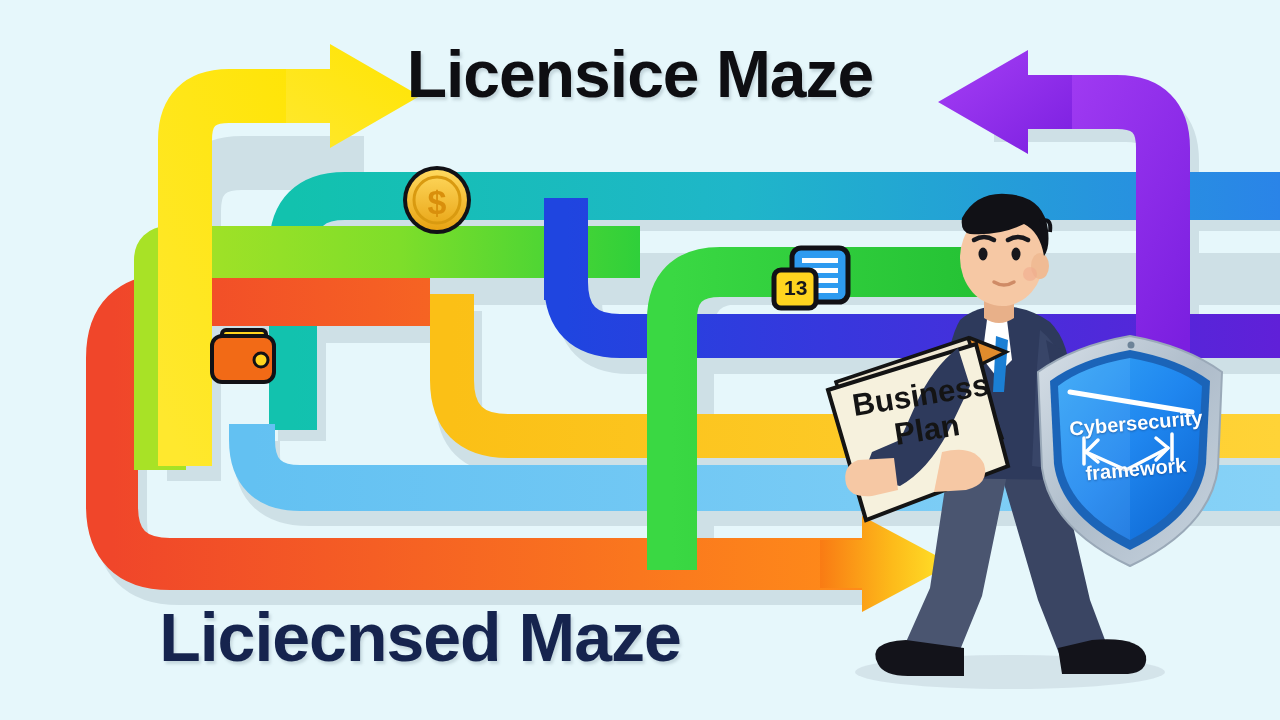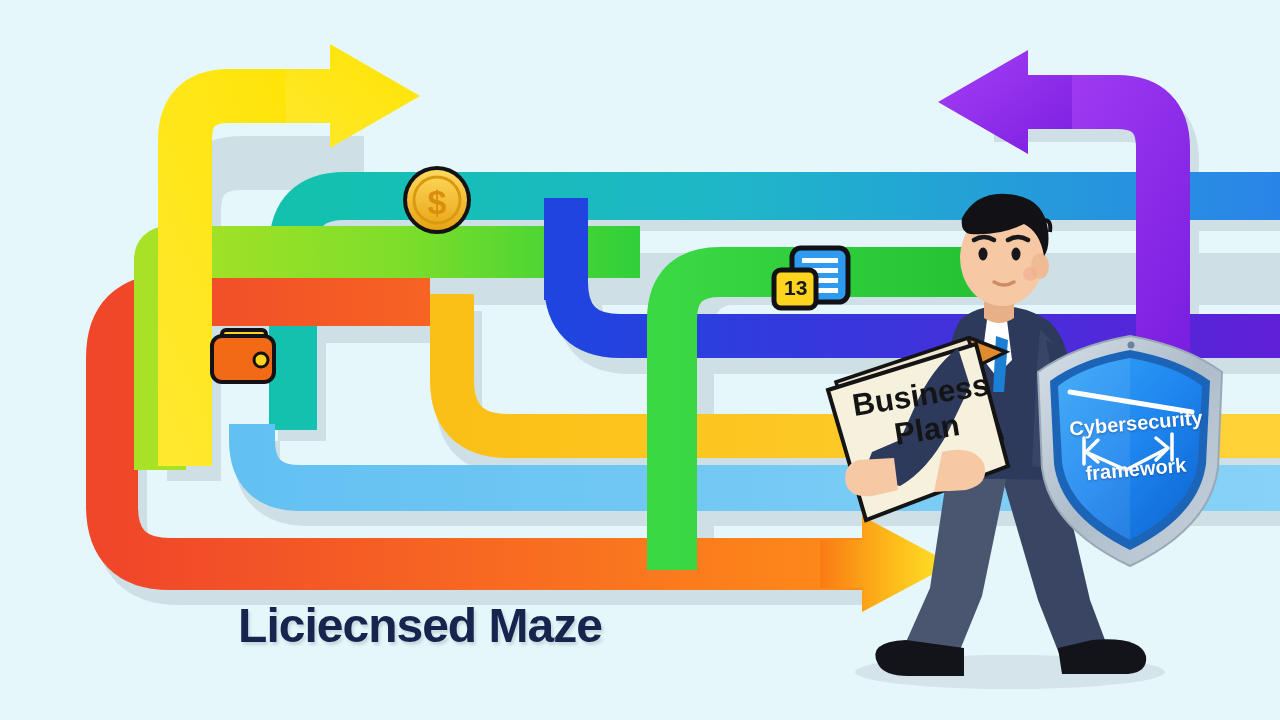--- a/index.html
+++ b/index.html
@@ -21,21 +21,21 @@
     position:absolute; left:0; top:36px; width:1280px;
     text-align:center;
     font-size:66px; font-weight:bold; letter-spacing:-1px;
     color:#0e0e12;
     text-shadow:2px 3px 3px rgba(150,170,180,.45);
     font-family:"Liberation Sans", sans-serif;
   }
   #title-bottom {
     position:absolute; left:40px; top:598px; width:760px;
     text-align:center;
-    font-size:48px; font-weight:bold; letter-spacing:-1px;
+    font-size:68px; font-weight:bold; letter-spacing:-1px;
     color:#16244e;
     text-shadow:2px 3px 3px rgba(150,170,180,.4);
     font-family:"Liberation Sans", sans-serif;
   }
   .badge-num {
     position:absolute;
     font-size:21px; font-weight:bold; color:#17171c;
     font-family:"Liberation Sans", sans-serif;
   }
   .book-text {
@@ -257,20 +257,21 @@
       <path d="M1130 358 L1130 540 Q1068 508 1062 462 L1058 386 Q1084 366 1130 358 Z" fill="#ffffff" opacity="0.08"></path>
       <circle cx="1131" cy="345" r="3.5" fill="#6d8398"></circle>
       <path d="M1070 392 L1192 412" fill="none" stroke="#ffffff" stroke-width="5" stroke-linecap="round"></path>
       <path d="M1086 452 L1126 470 L1168 448" fill="none" stroke="#ffffff" stroke-width="3.5" stroke-linecap="round"></path>
       <path d="M1086 452 L1098 440 M1086 452 L1098 462 M1084 438 L1084 464" fill="none" stroke="#ffffff" stroke-width="3.5" stroke-linecap="round"></path>
       <path d="M1168 448 L1156 438 M1168 448 L1156 460 M1172 434 L1172 460" fill="none" stroke="#ffffff" stroke-width="3.5" stroke-linecap="round"></path>
     </g>
   </svg>
 
   <div class="title-layer">
+    <div id="title-top" style="color: rgb(14, 14, 18);">Licensice Maze</div>
     <div id="title-bottom" style="color: rgb(22, 36, 78);">Liciecnsed Maze</div>
 
     <div class="badge-num" style="left:784px; top:276px;">13</div>
 
     <div class="book-text" id="book-line1">Business</div>
     <div class="book-text" id="book-line2">Plan</div>
 
     <div class="shield-text" id="shield-line1">Cybersecurity</div>
     <div class="shield-text" id="shield-line2">framework</div>
   </div>

